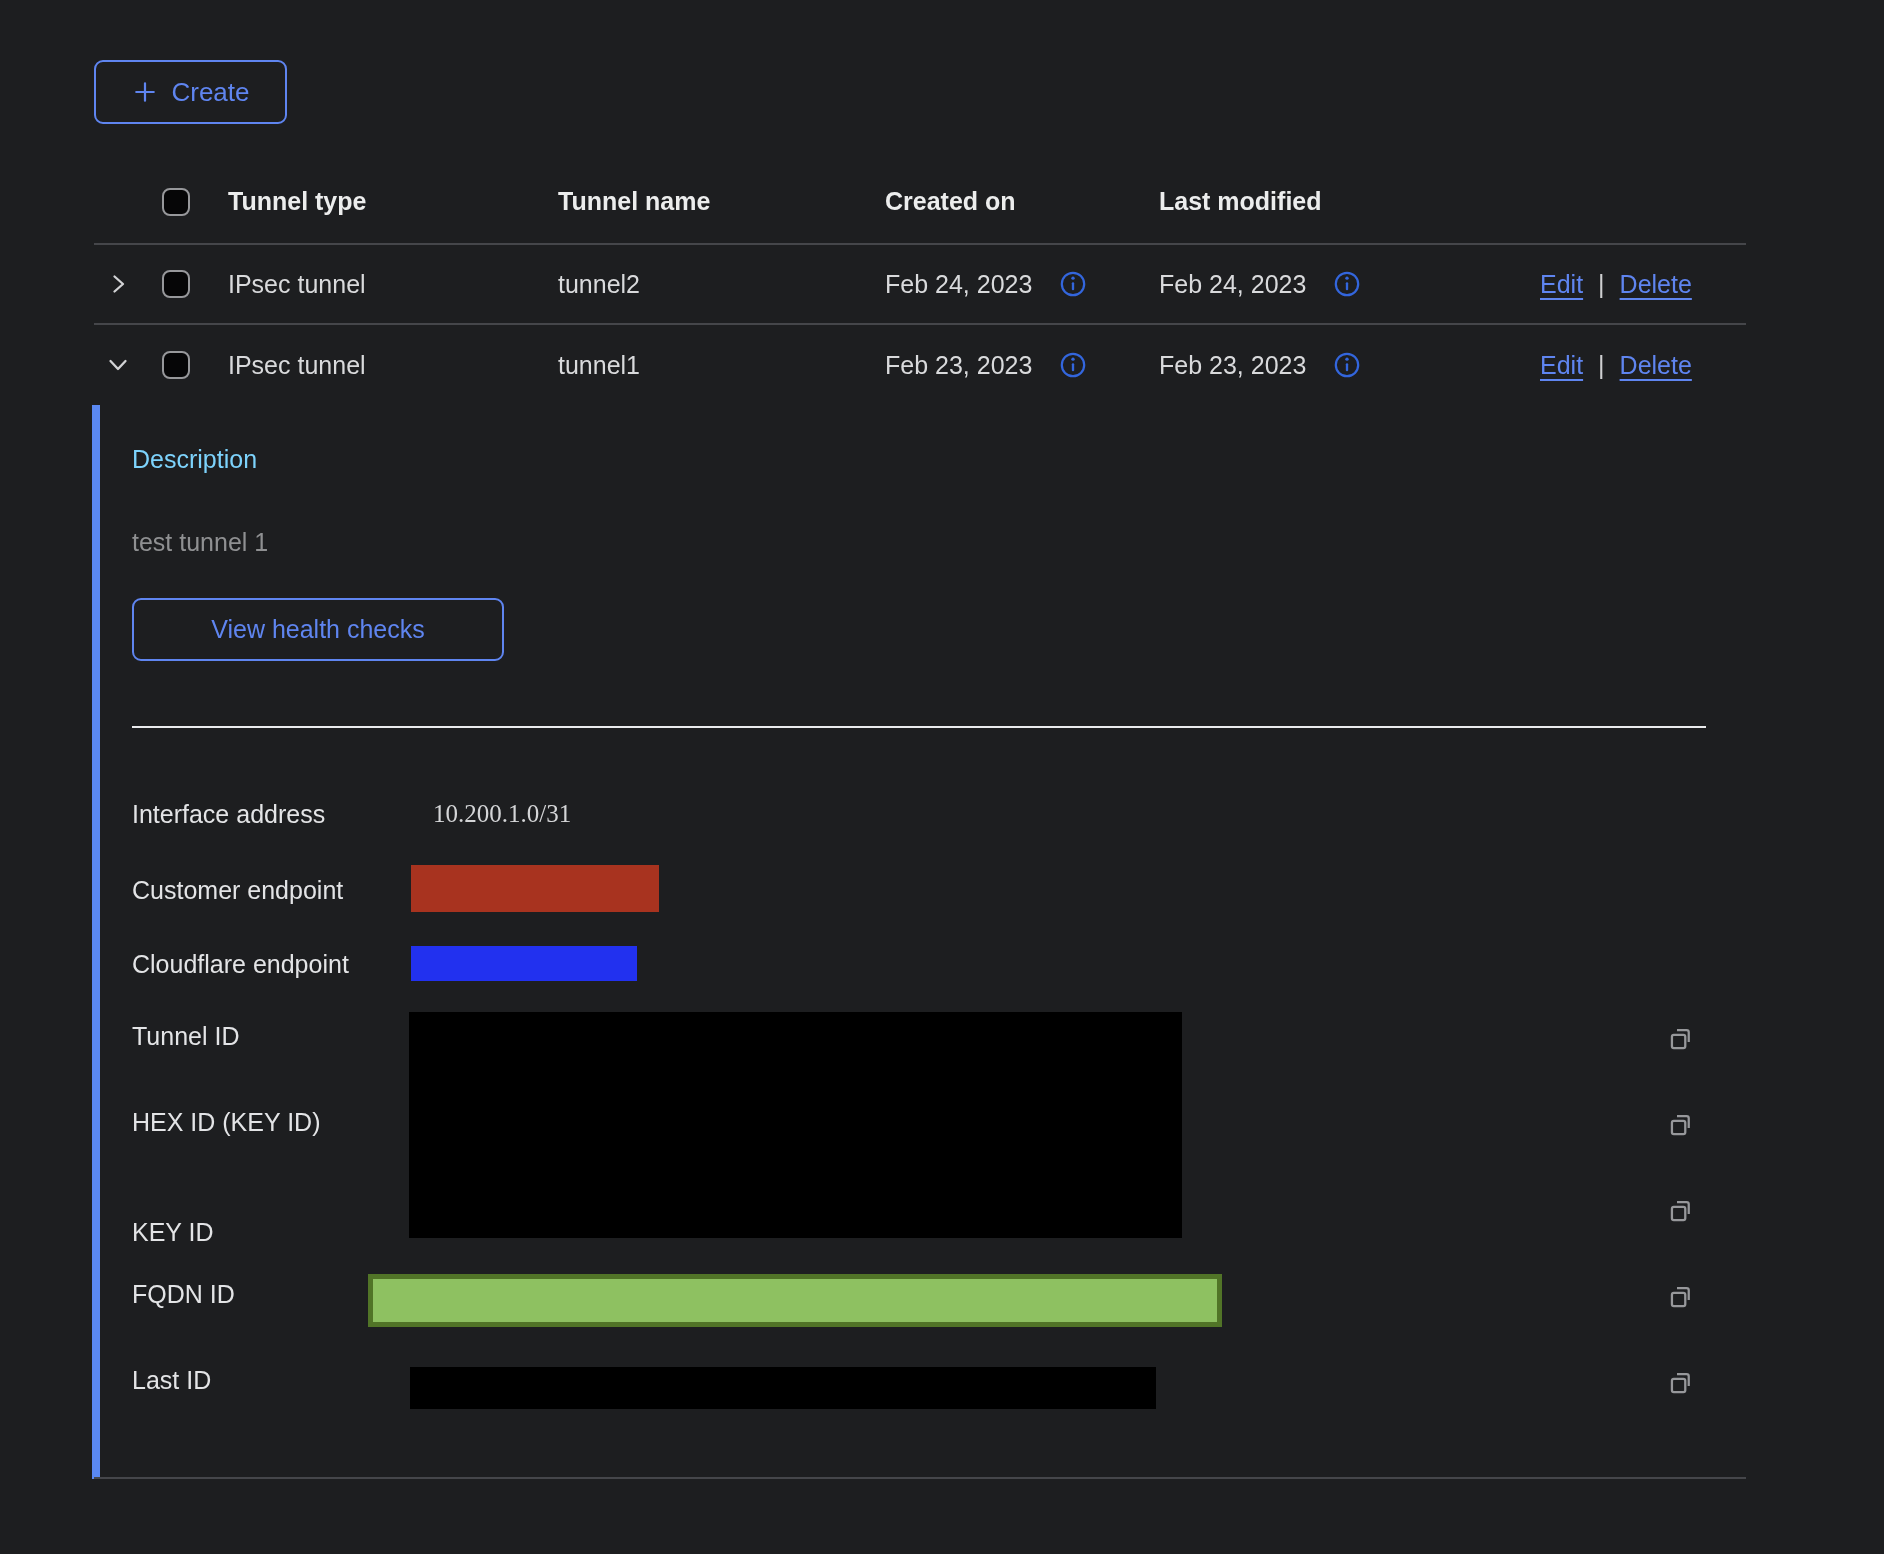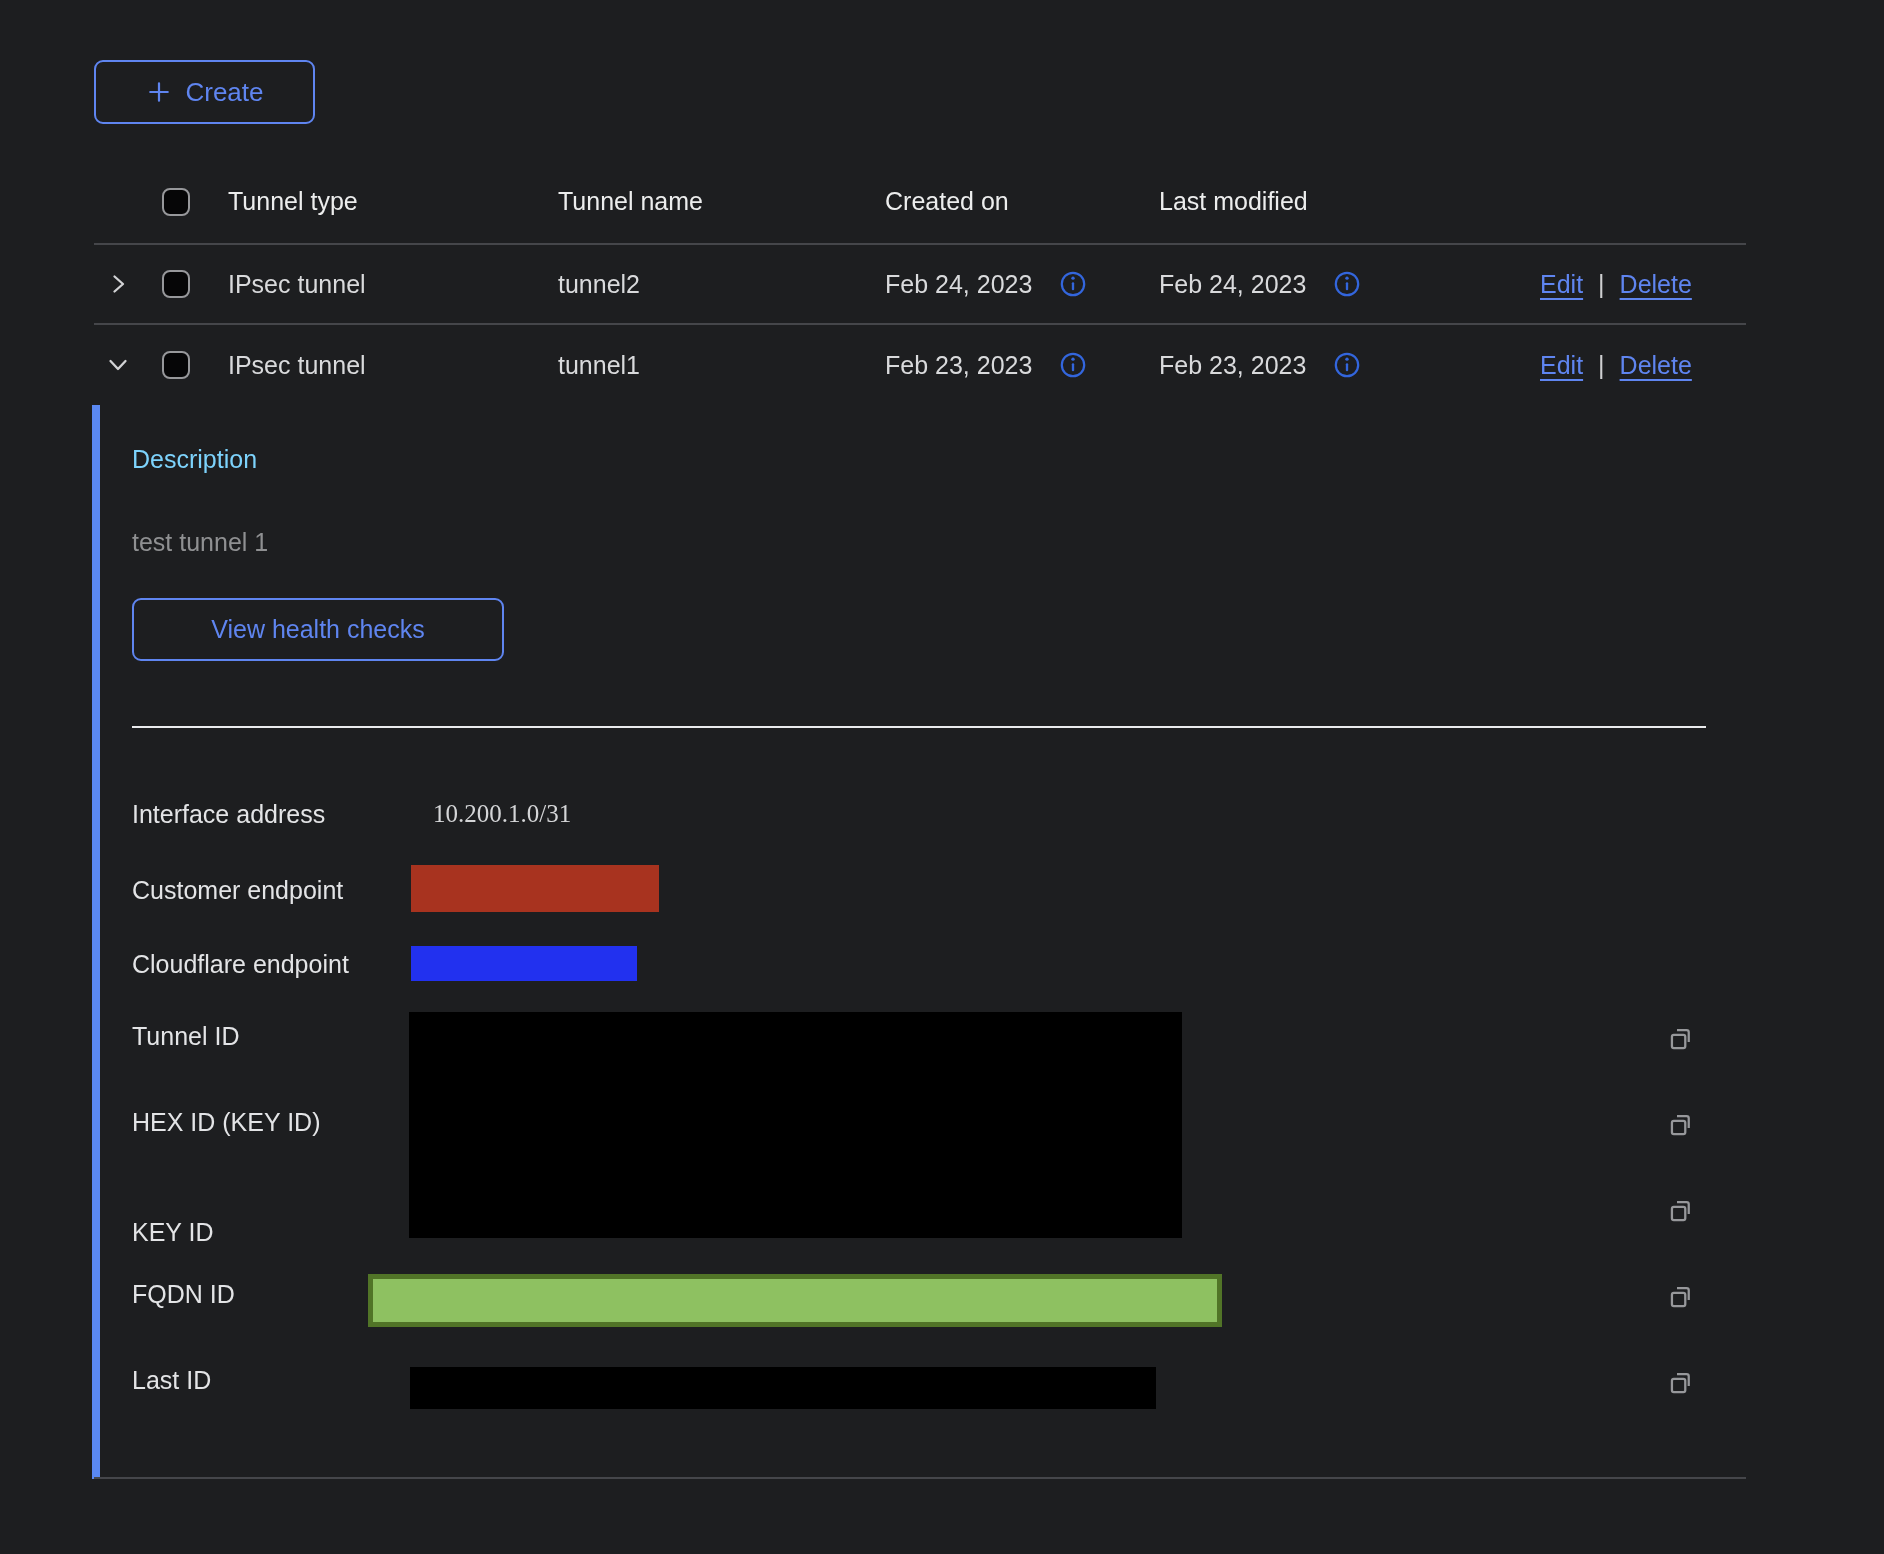--- a/index.html
+++ b/index.html
@@ -12,31 +12,31 @@
     --bar:#5a88f2;
     --icon-gray:#97989b;
   }
   *{box-sizing:border-box;margin:0;padding:0;}
   html,body{background:var(--bg);}
   body{font-family:"Liberation Sans","DejaVu Sans",sans-serif;color:var(--text);}
   .stage{position:relative;width:1884px;height:1554px;background:var(--bg);overflow:hidden;}
 
   
   .create-btn{
-    position:absolute;left:94px;top:60px;width:221px;height:64px;
+    position:absolute;left:94px;top:60px;width:193px;height:64px;
     display:flex;align-items:center;justify-content:center;gap:12px;
     background:transparent;border:2px solid var(--accent);border-radius:9px;
     color:var(--accent);font-size:26px;font-family:inherit;cursor:pointer;
   }
   .create-btn svg{display:block;}
 
   
   .tbl{position:absolute;left:94px;top:160px;width:1652px;}
   .tr{display:grid;grid-template-columns:68px 66px 330px 327px 274px 360px 1fr;align-items:center;}
-  .thead{height:85px;border-bottom:2px solid var(--row-border);font-weight:400;font-size:25px;color:#eceded;}
+  .thead{height:85px;border-bottom:2px solid var(--row-border);font-weight:700;font-size:25px;color:#eceded;}
   .trow{height:80px;font-size:25px;color:#d9dadc;}
   .trow.bordered{border-bottom:2px solid var(--row-border);}
   .cell-expander{padding-left:8px;display:flex;align-items:center;color:#d2d3d5;}
   .expander-btn{background:none;border:none;color:#d2d3d5;cursor:pointer;display:flex;align-items:center;padding:4px;}
   .checkbox{width:28px;height:28px;border:2px solid var(--icon-gray);border-radius:8px;background:#060607;cursor:pointer;}
   .cell-date{display:flex;align-items:center;gap:27px;}
   .info-btn{background:none;border:none;color:var(--info);cursor:pointer;display:flex;align-items:center;padding:0;}
   .cell-actions{display:flex;align-items:flex-start;gap:15px;padding-left:21px;font-size:25px;}
   .link{color:var(--accent);text-decoration:underline;text-underline-offset:5px;cursor:pointer;}
   .pipe{color:#cfd0d2;}

